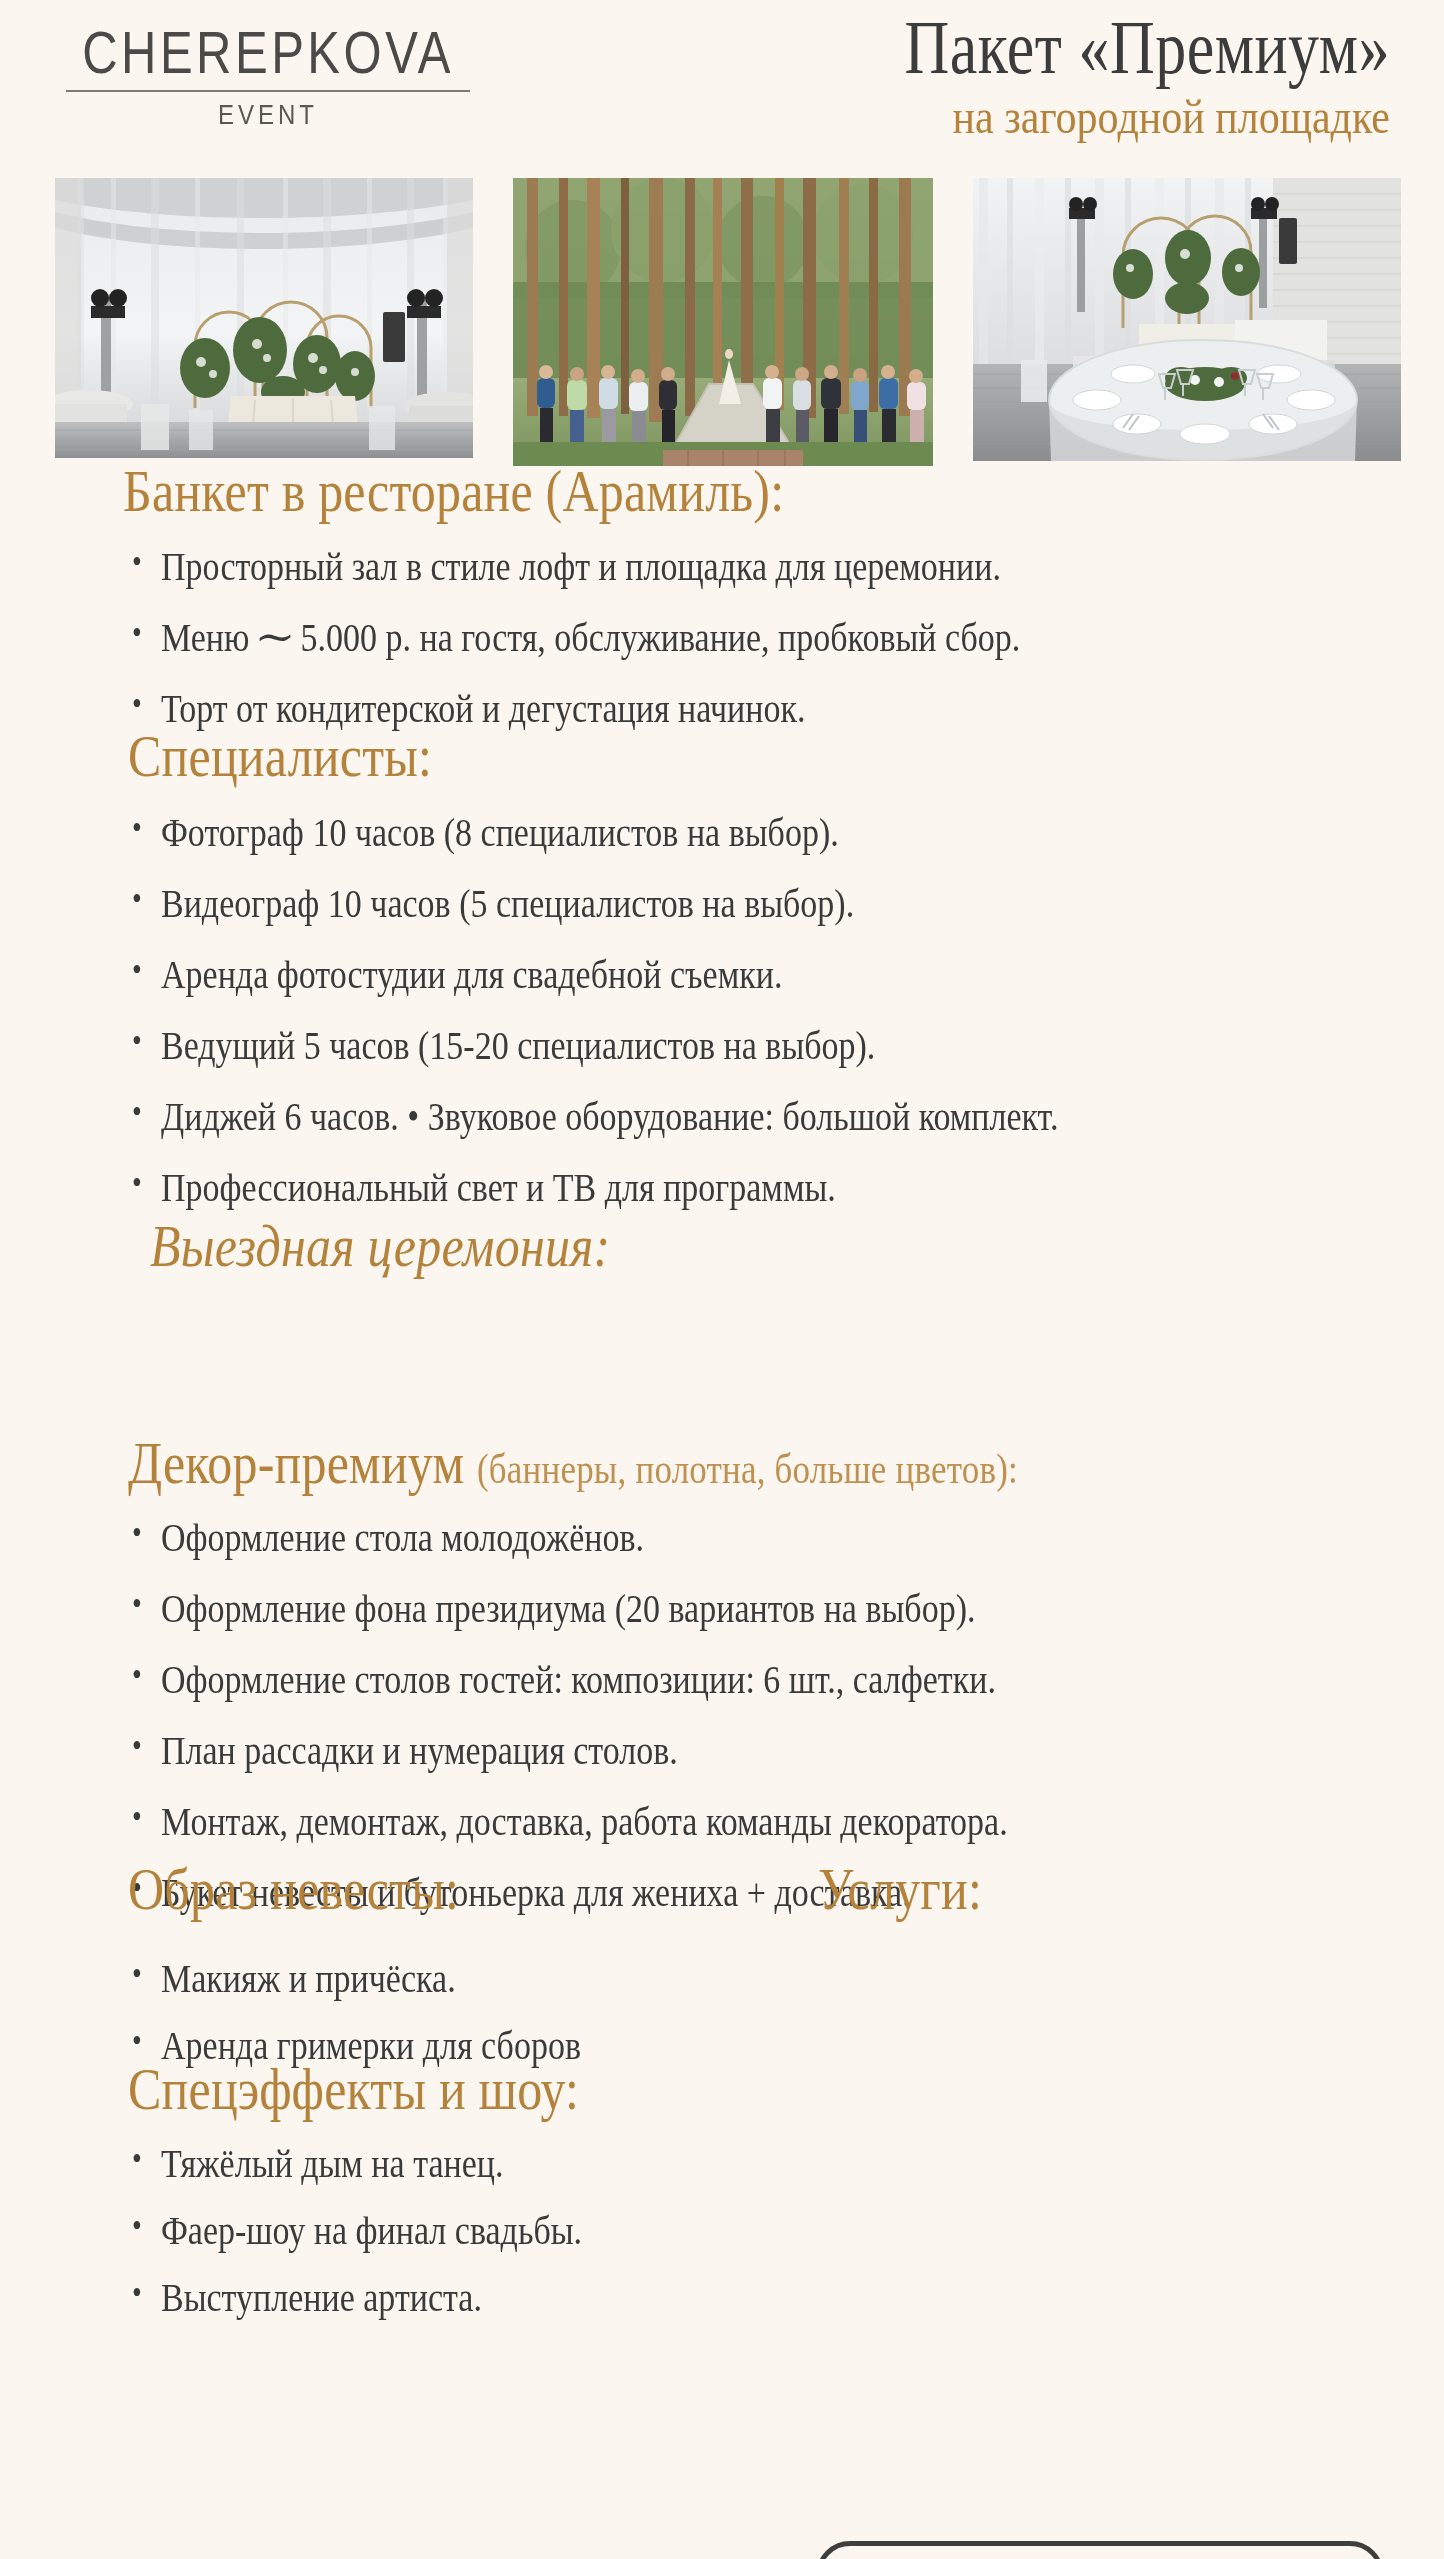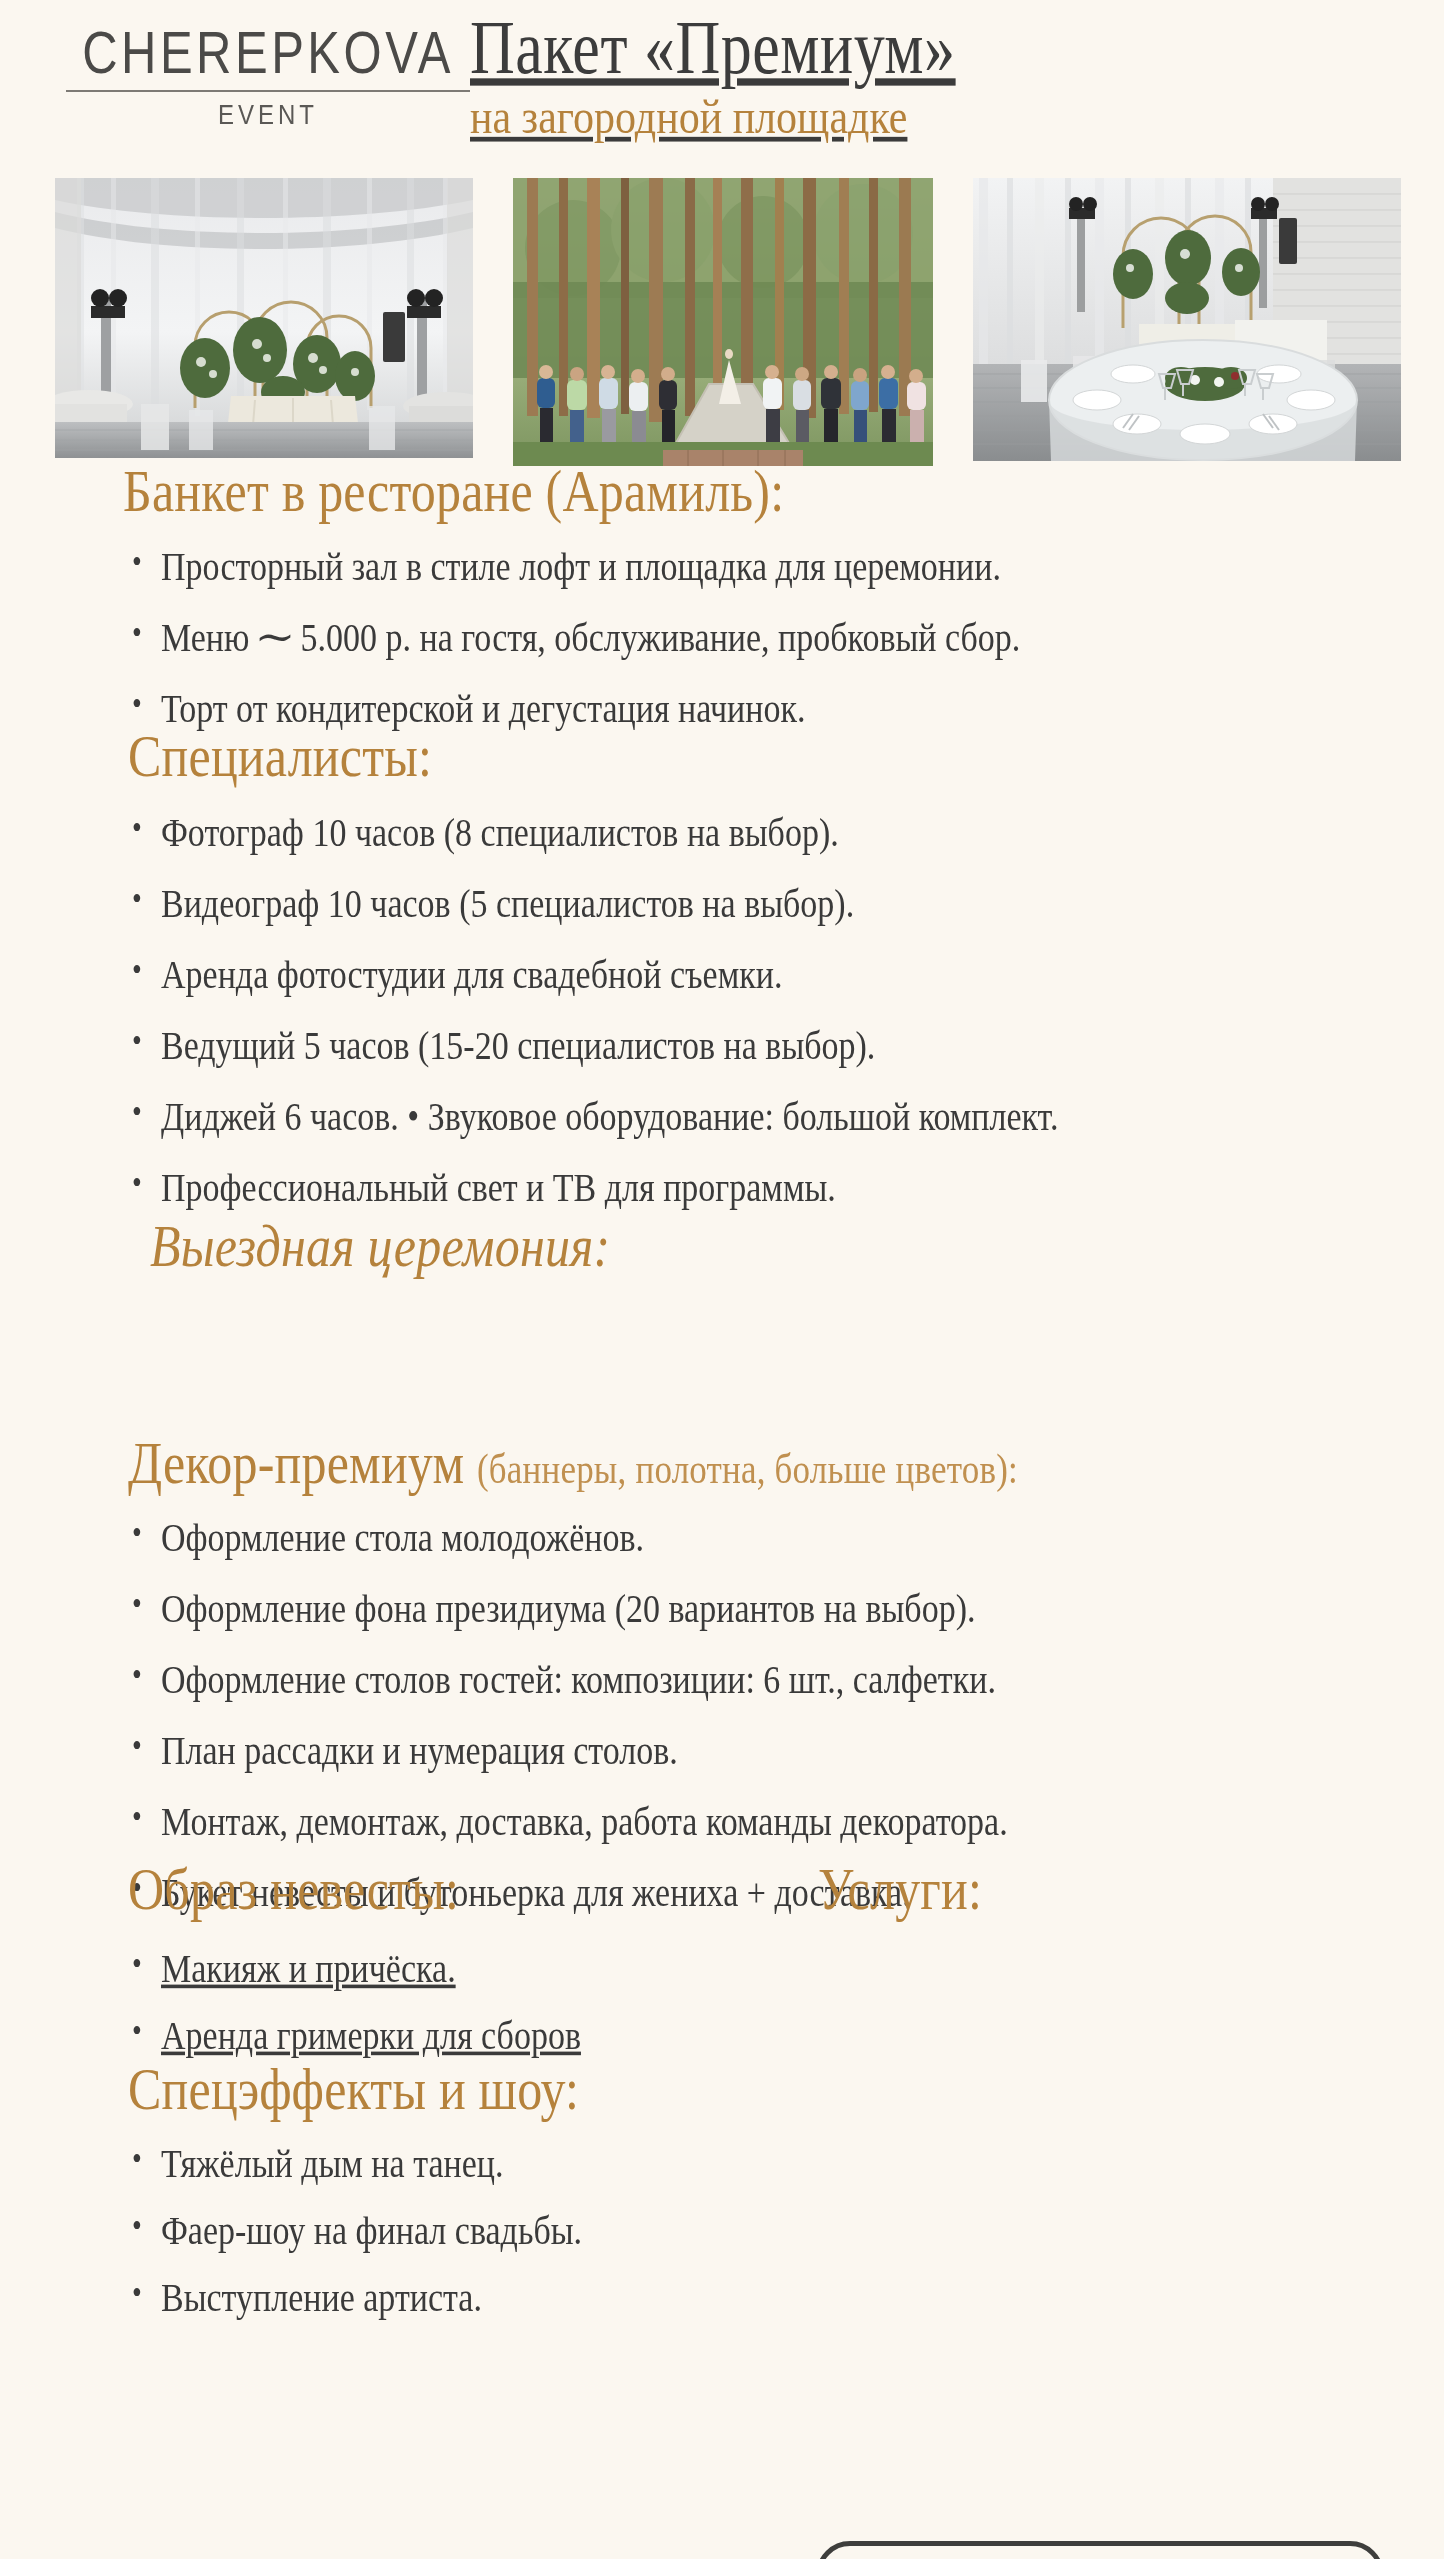--- a/index.html
+++ b/index.html
@@ -56,22 +56,21 @@
     margin-top: 9px;
     transform: scaleY(1.12);
     display: block;
   }
 
   .title-block {
     position: absolute;
     left: 470px;
     top: 10px;
     width: 920px;
-    text-align: left;
-    text-decoration: underline;
+    text-align: right;
   }
   .title-main {
     font-size: 62px;
     line-height: 1.0;
     color: #3c3c3c;
     letter-spacing: 0.5px;
     transform: scaleY(1.22);
     transform-origin: top center;
     display: block;
   }
@@ -173,21 +172,21 @@
 
   
   .cols {
     position: absolute;
     top: 1398px;
     left: 0;
     width: 1444px;
   }
   .col-left  { position: absolute; left: 128px; top: 0; }
   .col-right { position: absolute; left: 818px; top: 0; }
-  .col-left ul, .col-right ul { margin-top: 38px; text-decoration: underline; }
+  .col-left ul, .col-right ul { margin-top: 48px; }
   .col-left li, .col-right li { margin-bottom: 33px; }
 
   .s-fx   { position: absolute; left: 128px; top: 1598px; }
   .s-fx ul { margin-top: 33px; }
   .s-fx li { margin-bottom: 33px; }
 
   
   .price-box {
     position: absolute;
     left: 816px;

